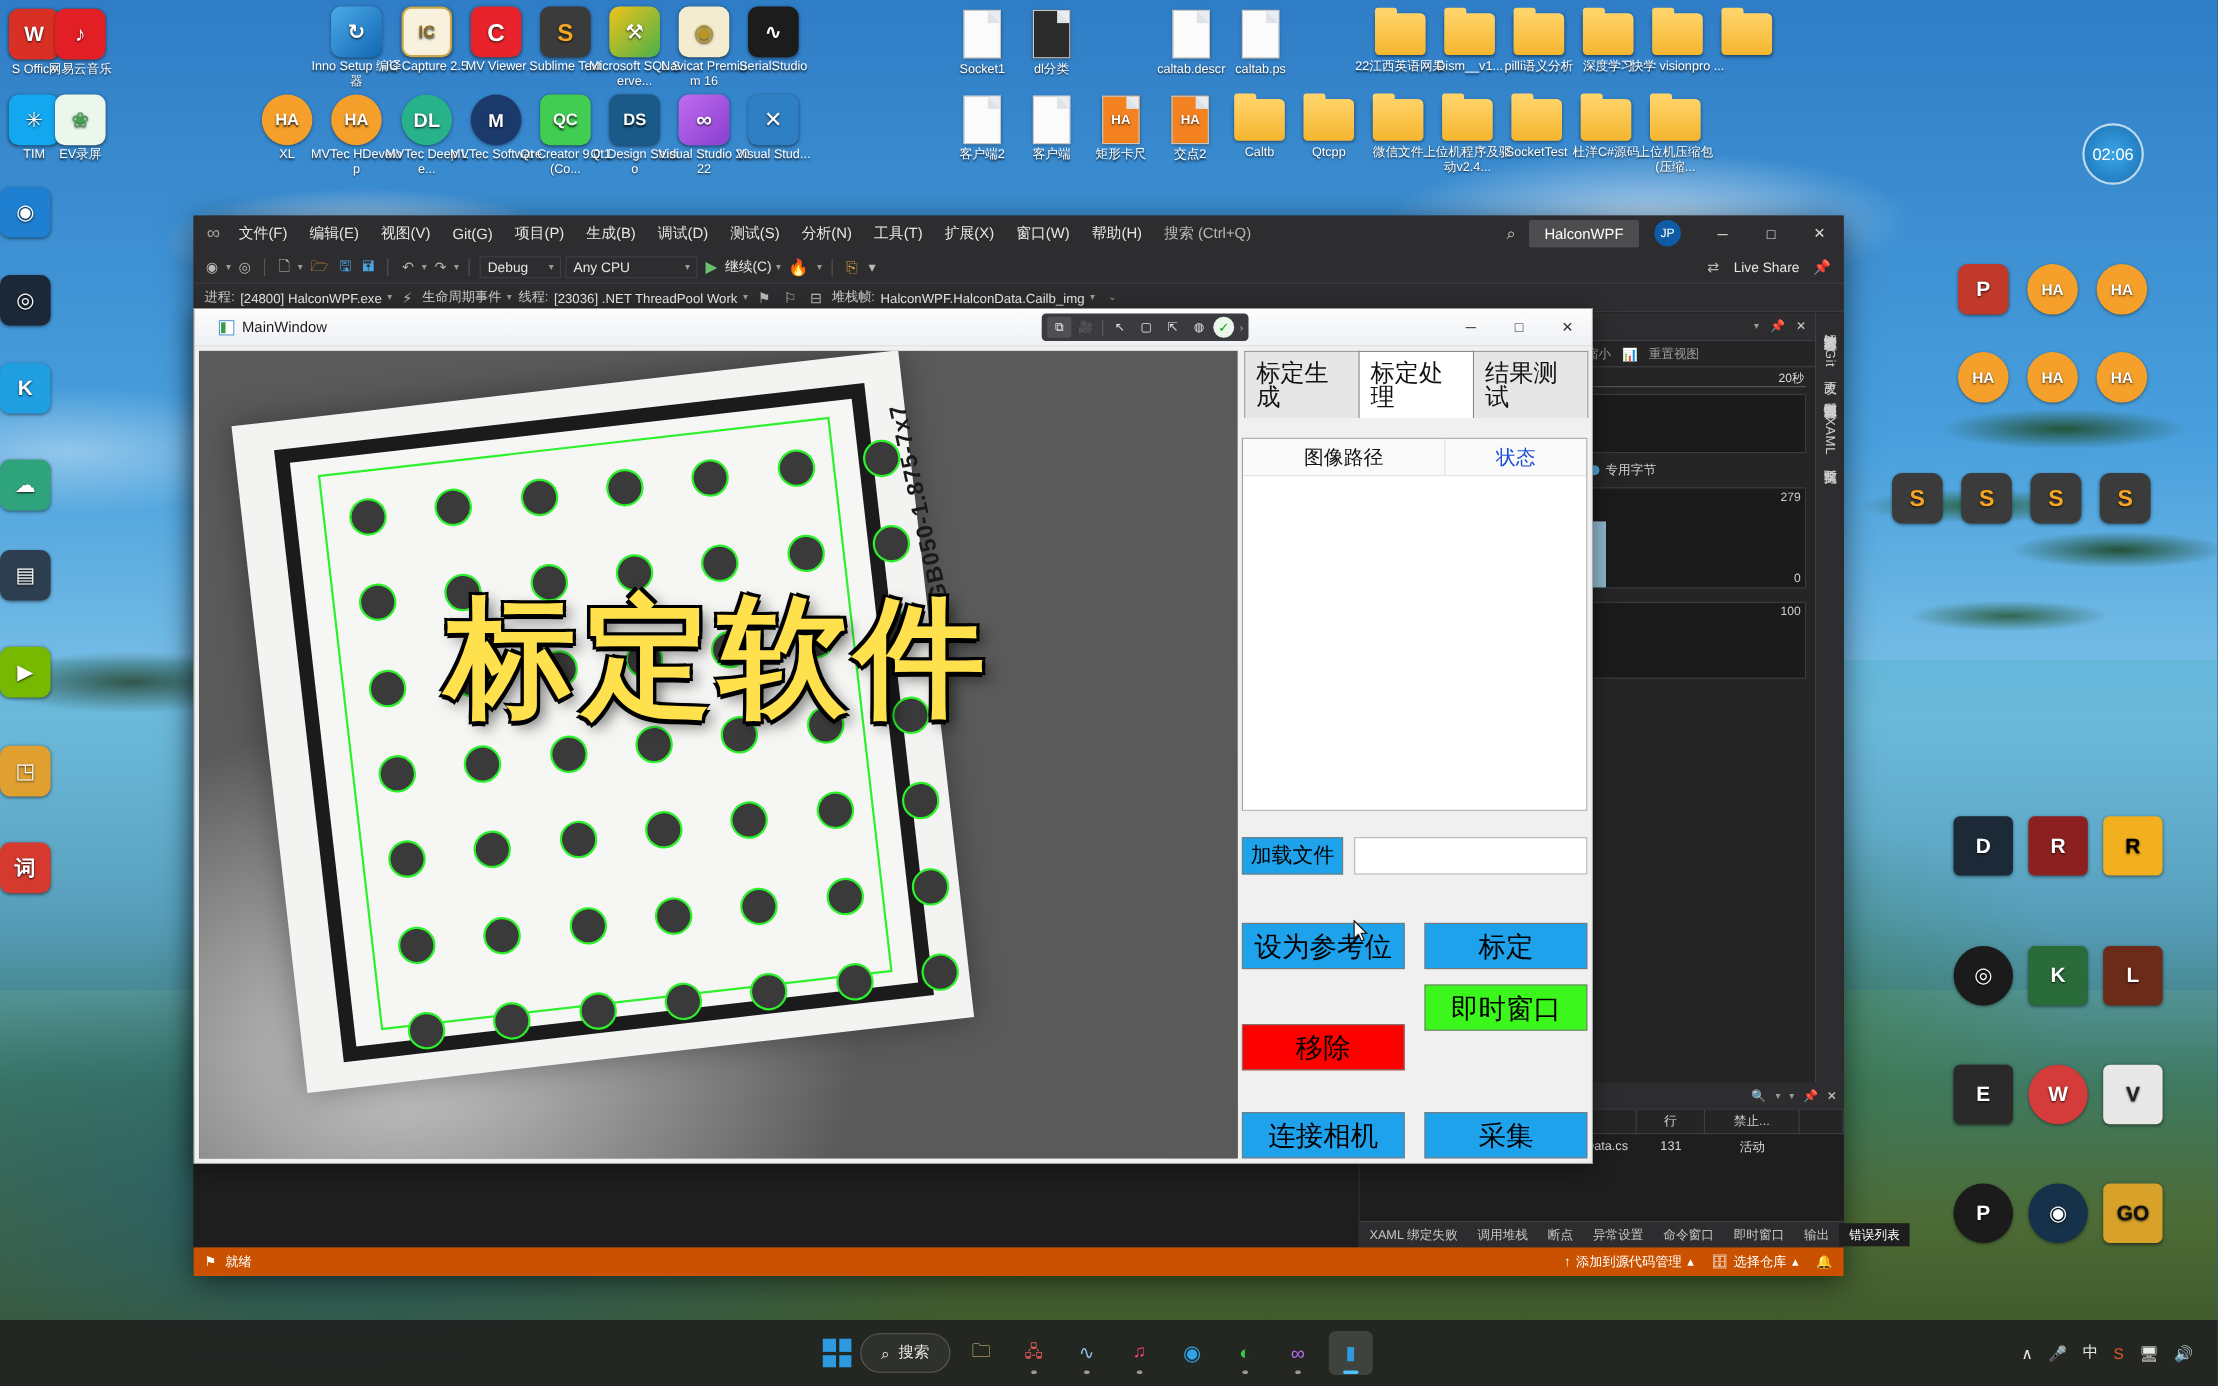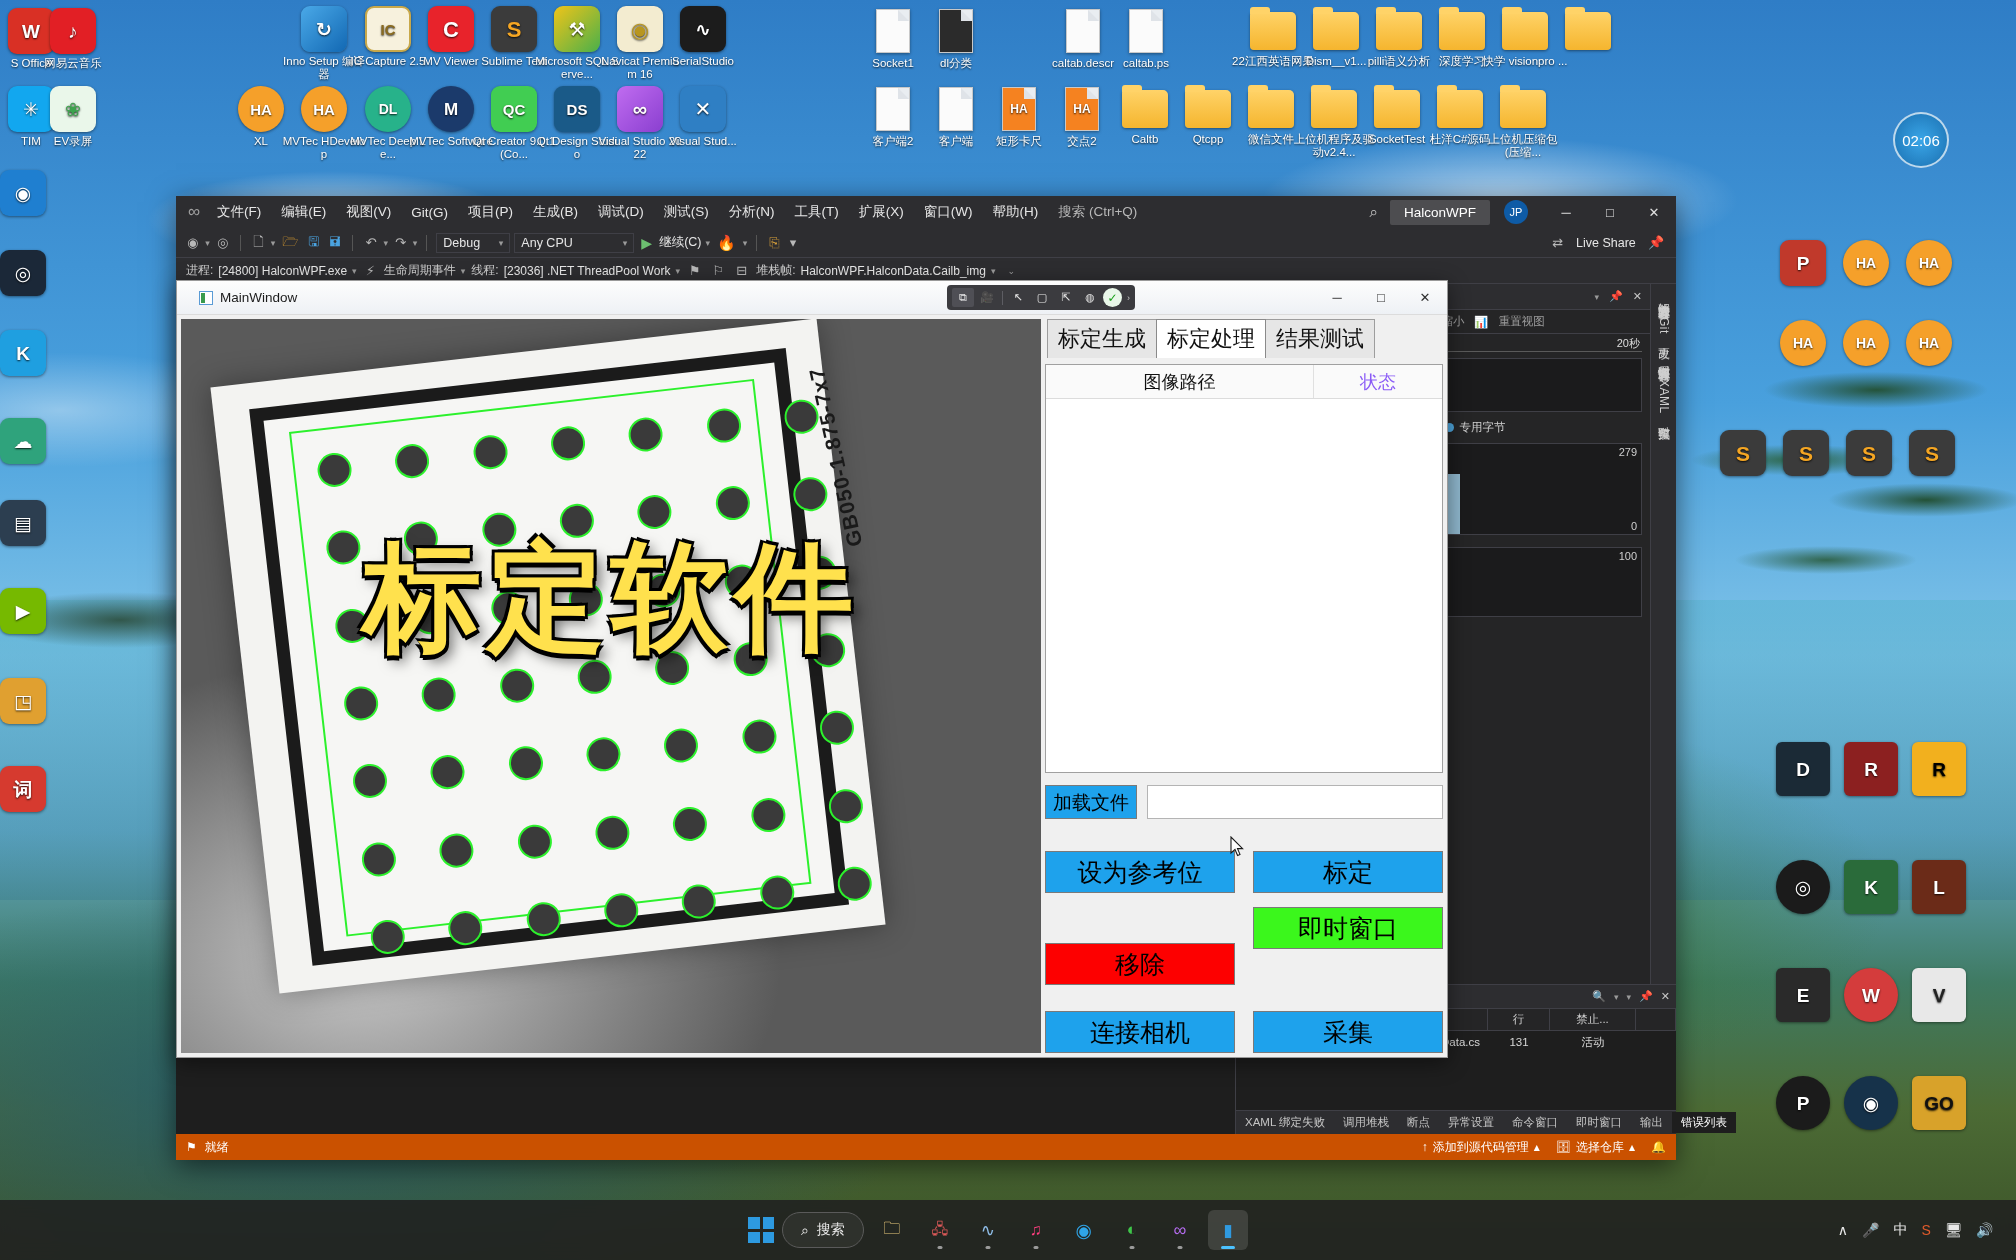--- a/index.html
+++ b/index.html
@@ -282,39 +282,39 @@
     position:absolute; left:0; right:0; top:200px; text-align:center;
     font-size:118px; font-weight:bold; color:#ffe14d; letter-spacing:6px;
     text-shadow:
       -3px -3px 0 #000, 3px -3px 0 #000, -3px 3px 0 #000, 3px 3px 0 #000,
       0 5px 0 #000, 6px 6px 14px rgba(0,0,0,.6);
     font-family:"DejaVu Sans","Liberation Sans",sans-serif;
     pointer-events:none;
   }
 
   
-  #ctrl{ width:398px; display:flex; flex-direction:column; gap:6px; }
+  #ctrl{ width:314px; display:flex; flex-direction:column; gap:18px; }
   #tabs{ display:flex; gap:0; padding-left:2px; }
   .ctab{
     padding:8px 10px; font-size:22px; color:#111;
     border:1px solid #9d9d9d; border-bottom:none; background:#e6e6e6;
     margin-right:-1px; line-height:1;
   }
   .ctab.sel{ background:#fff; border-color:#8a8a8a; position:relative; z-index:2; }
   #listbox{
     flex:1; background:#fff; border:1px solid #a0a0a0; display:flex; flex-direction:column;
     min-height:0;
   }
   #list-hdr{
     height:34px; display:flex; border-bottom:1px solid #dcdcdc; background:#fafafa;
   }
   #list-hdr .c1{ flex:1; display:flex;align-items:center;justify-content:center;
                  font-size:18px; color:#111; border-right:1px solid #e0e0e0; }
   #list-hdr .c2{ width:128px; display:flex;align-items:center;justify-content:center;
-                 font-size:18px; color:#8b5cf6; }
+                 font-size:18px; color:#1d4ed8; }
   #list-rows{ flex:1; background:#fff; }
 
   .row1{ display:flex; align-items:center; gap:10px; margin-top:6px; }
   .btn{
     font-size:20px; color:#000; text-align:center;
     border:1px solid #7a7a7a; cursor:default; line-height:1;
     display:flex;align-items:center;justify-content:center;
     font-family:"DejaVu Sans","Liberation Sans",sans-serif;
   }
   .btn-blue{ background:#1ea2ec; }
@@ -446,21 +446,21 @@
 
 <div class="dicon" style="left:218px;top:86px">
   <div class="gl" style="background:#f5a02a;border-radius:50%;font-size:15px">HA</div>
   <span class="lbl">XL</span>
 </div>
 <div class="dicon" style="left:281px;top:86px">
   <div class="gl" style="background:#f5a02a;border-radius:50%;font-size:15px">HA</div>
   <span class="lbl">MVTec HDevelop</span>
 </div>
 <div class="dicon" style="left:345px;top:86px">
-  <div class="gl" style="background:#27b28a;border-radius:50%;font-size:14px">DL</div>
+  <div class="gl" style="background:#27b28a;border-radius:50%;font-size:18px">DL</div>
   <span class="lbl">MVTec Deep Le...</span>
 </div>
 <div class="dicon" style="left:408px;top:86px">
   <div class="gl" style="background:#1b3a6b;border-radius:50%;font-size:17px">M</div>
   <span class="lbl">MVTec Software</span>
 </div>
 <div class="dicon" style="left:471px;top:86px">
   <div class="gl" style="background:#41cd52;font-size:15px">QC</div>
   <span class="lbl">Qt Creator 9.0.1 (Co...</span>
 </div>

